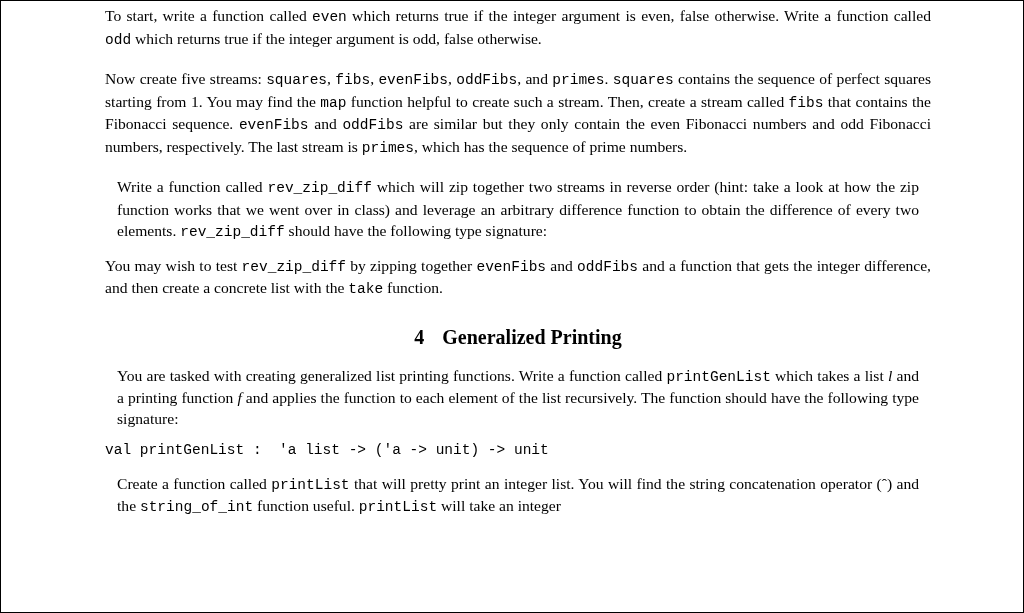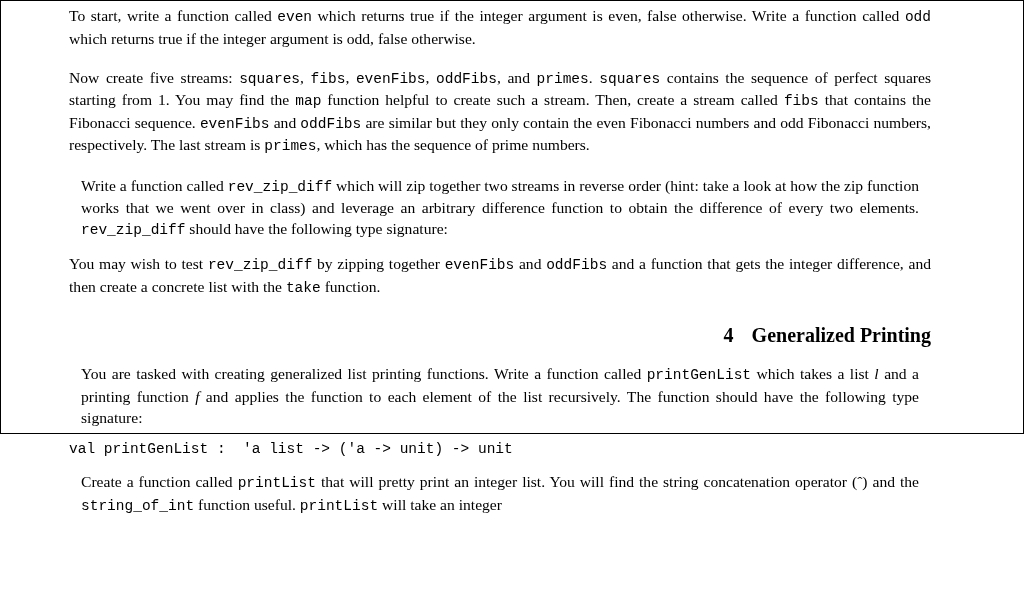--- a/index.html
+++ b/index.html
@@ -8,23 +8,23 @@
     background: #ffffff;
     width: 1024px;
     height: 613px;
     overflow: hidden;
     font-family: "Times New Roman", Times, serif;
     color: #000;
   }
   .page {
     box-sizing: border-box;
     width: 1024px;
-    height: 434px;
+    height: 613px;
     border: 1px solid #000;
-    padding: 0 92px 0 68px;
+    padding: 0 92px 0 104px;
     font-size: 15.6px;
     line-height: 1.35;
     text-align: justify;
   }
   .para {
     margin: 0 0 18px 0;
   }
   .para.nomargin {
     margin: 12px;
   }
@@ -32,21 +32,21 @@
     font-family: "Courier New", Courier, monospace;
     font-size: 14.5px;
   }
   .ital { font-style: italic; }
   .sub { letter-spacing: 0; }
   h2.section {
     font-family: "Times New Roman", Times, serif;
     font-weight: bold;
     font-size: 20px;
     margin: 24px 0 14px 0;
-    text-align: right;
+    text-align: center;
   }
   .secnum { display:inline-block; margin-right: 18px; }
   .codeline {
     font-family: "Courier New", Courier, monospace;
     font-size: 14.5px;
     text-align: left;
     white-space: pre;
   }
 </style>
 </head>

